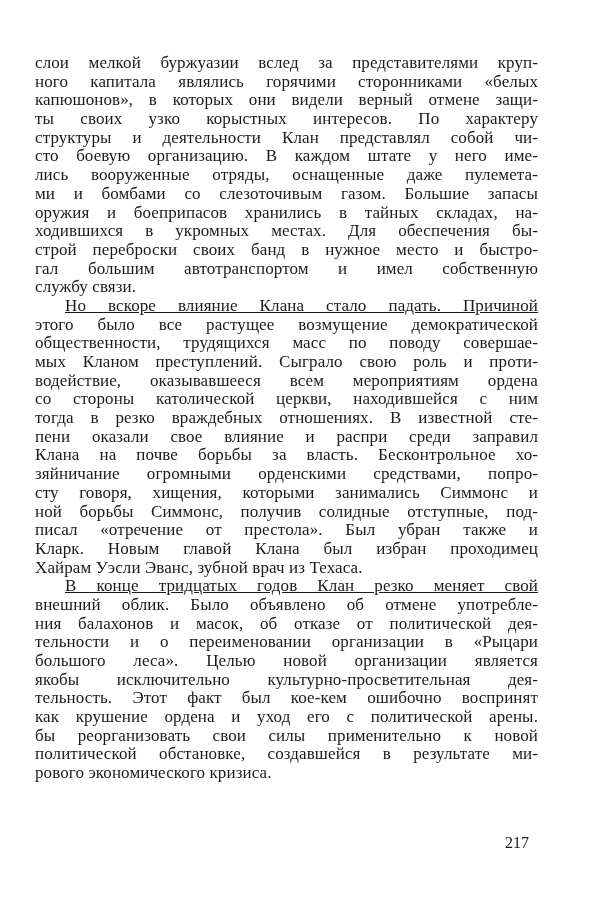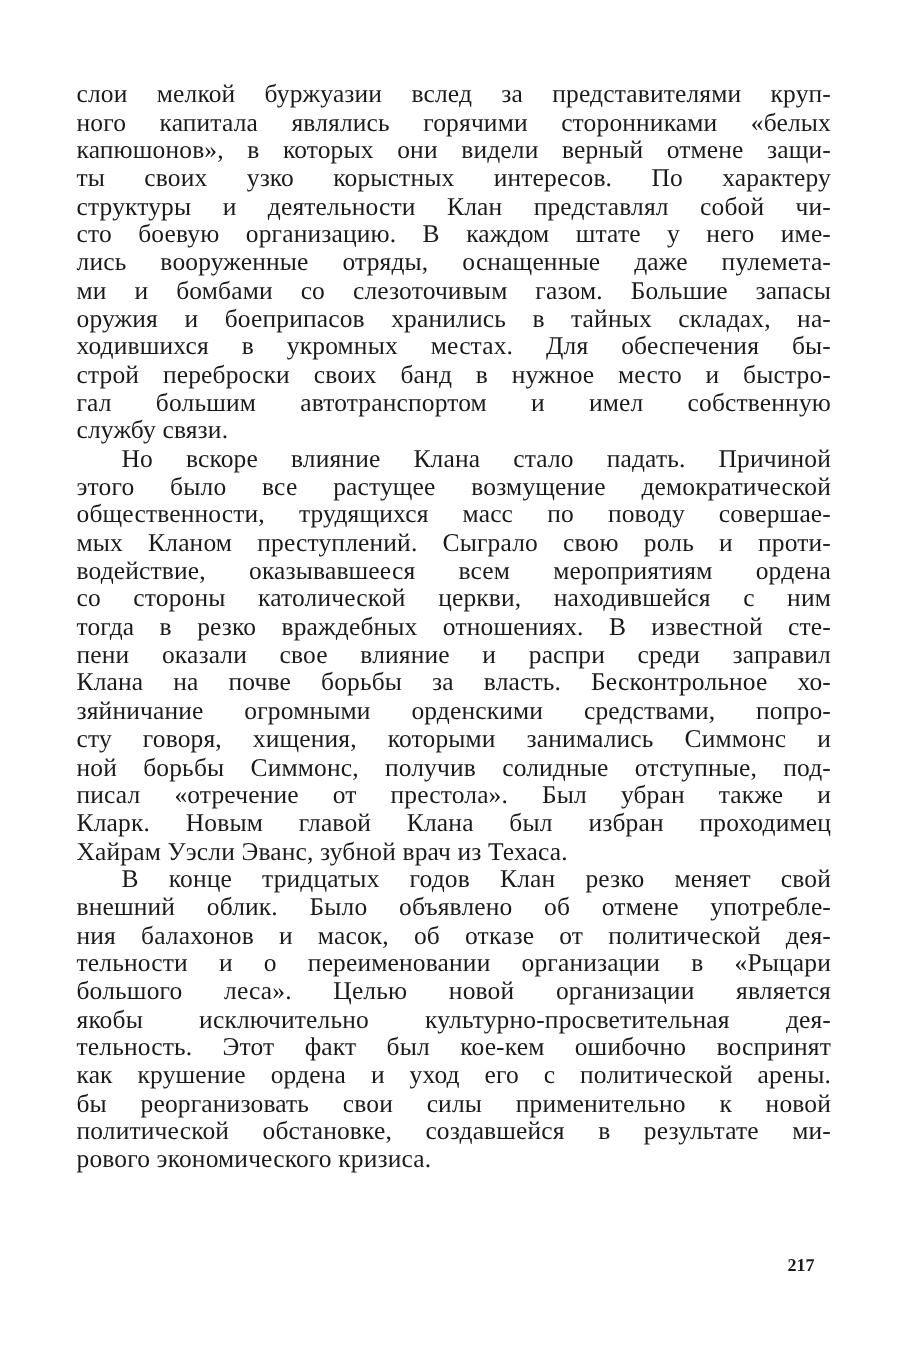--- a/index.html
+++ b/index.html
@@ -6,47 +6,48 @@
     body {
       width: 600px; height: 913px;
       background: #ffffff;
       position: relative;
       overflow: hidden;
       font-family: "Liberation Serif", "DejaVu Serif", serif;
       color: #1a1a1a;
     }
     .page-body {
       position: absolute;
-      left: 51px;
+      left: 35px;
       top: 54px;
       width: 503px;
     }
     .line {
       display: block;
       height: 18.7px;
       line-height: 18.7px;
       font-size: 17px;
       white-space: nowrap;
       text-align: justify;
       text-align-last: justify;
       letter-spacing: 0.1px;
     }
     .line.last {
       text-align-last: left;
     }
     .line.indent {
       padding-left: 30px;
+      text-decoration: underline;
     }
     .page-number {
       position: absolute;
-      left: 525px;
+      left: 505px;
       top: 834px;
-      font-size: 12px;
+      font-size: 16px;
       line-height: 18px;
-      font-weight: bold;
+      font-weight: normal;
     }
   </style>
 </head>
 <body>
 
 <div class="page-body">
   <div>
     <span class="line">слои мелкой буржуазии вслед за представителями круп-</span>
     <span class="line">ного капитала являлись горячими сторонниками «белых</span>
     <span class="line">капюшонов», в которых они видели верный отмене защи-</span>

